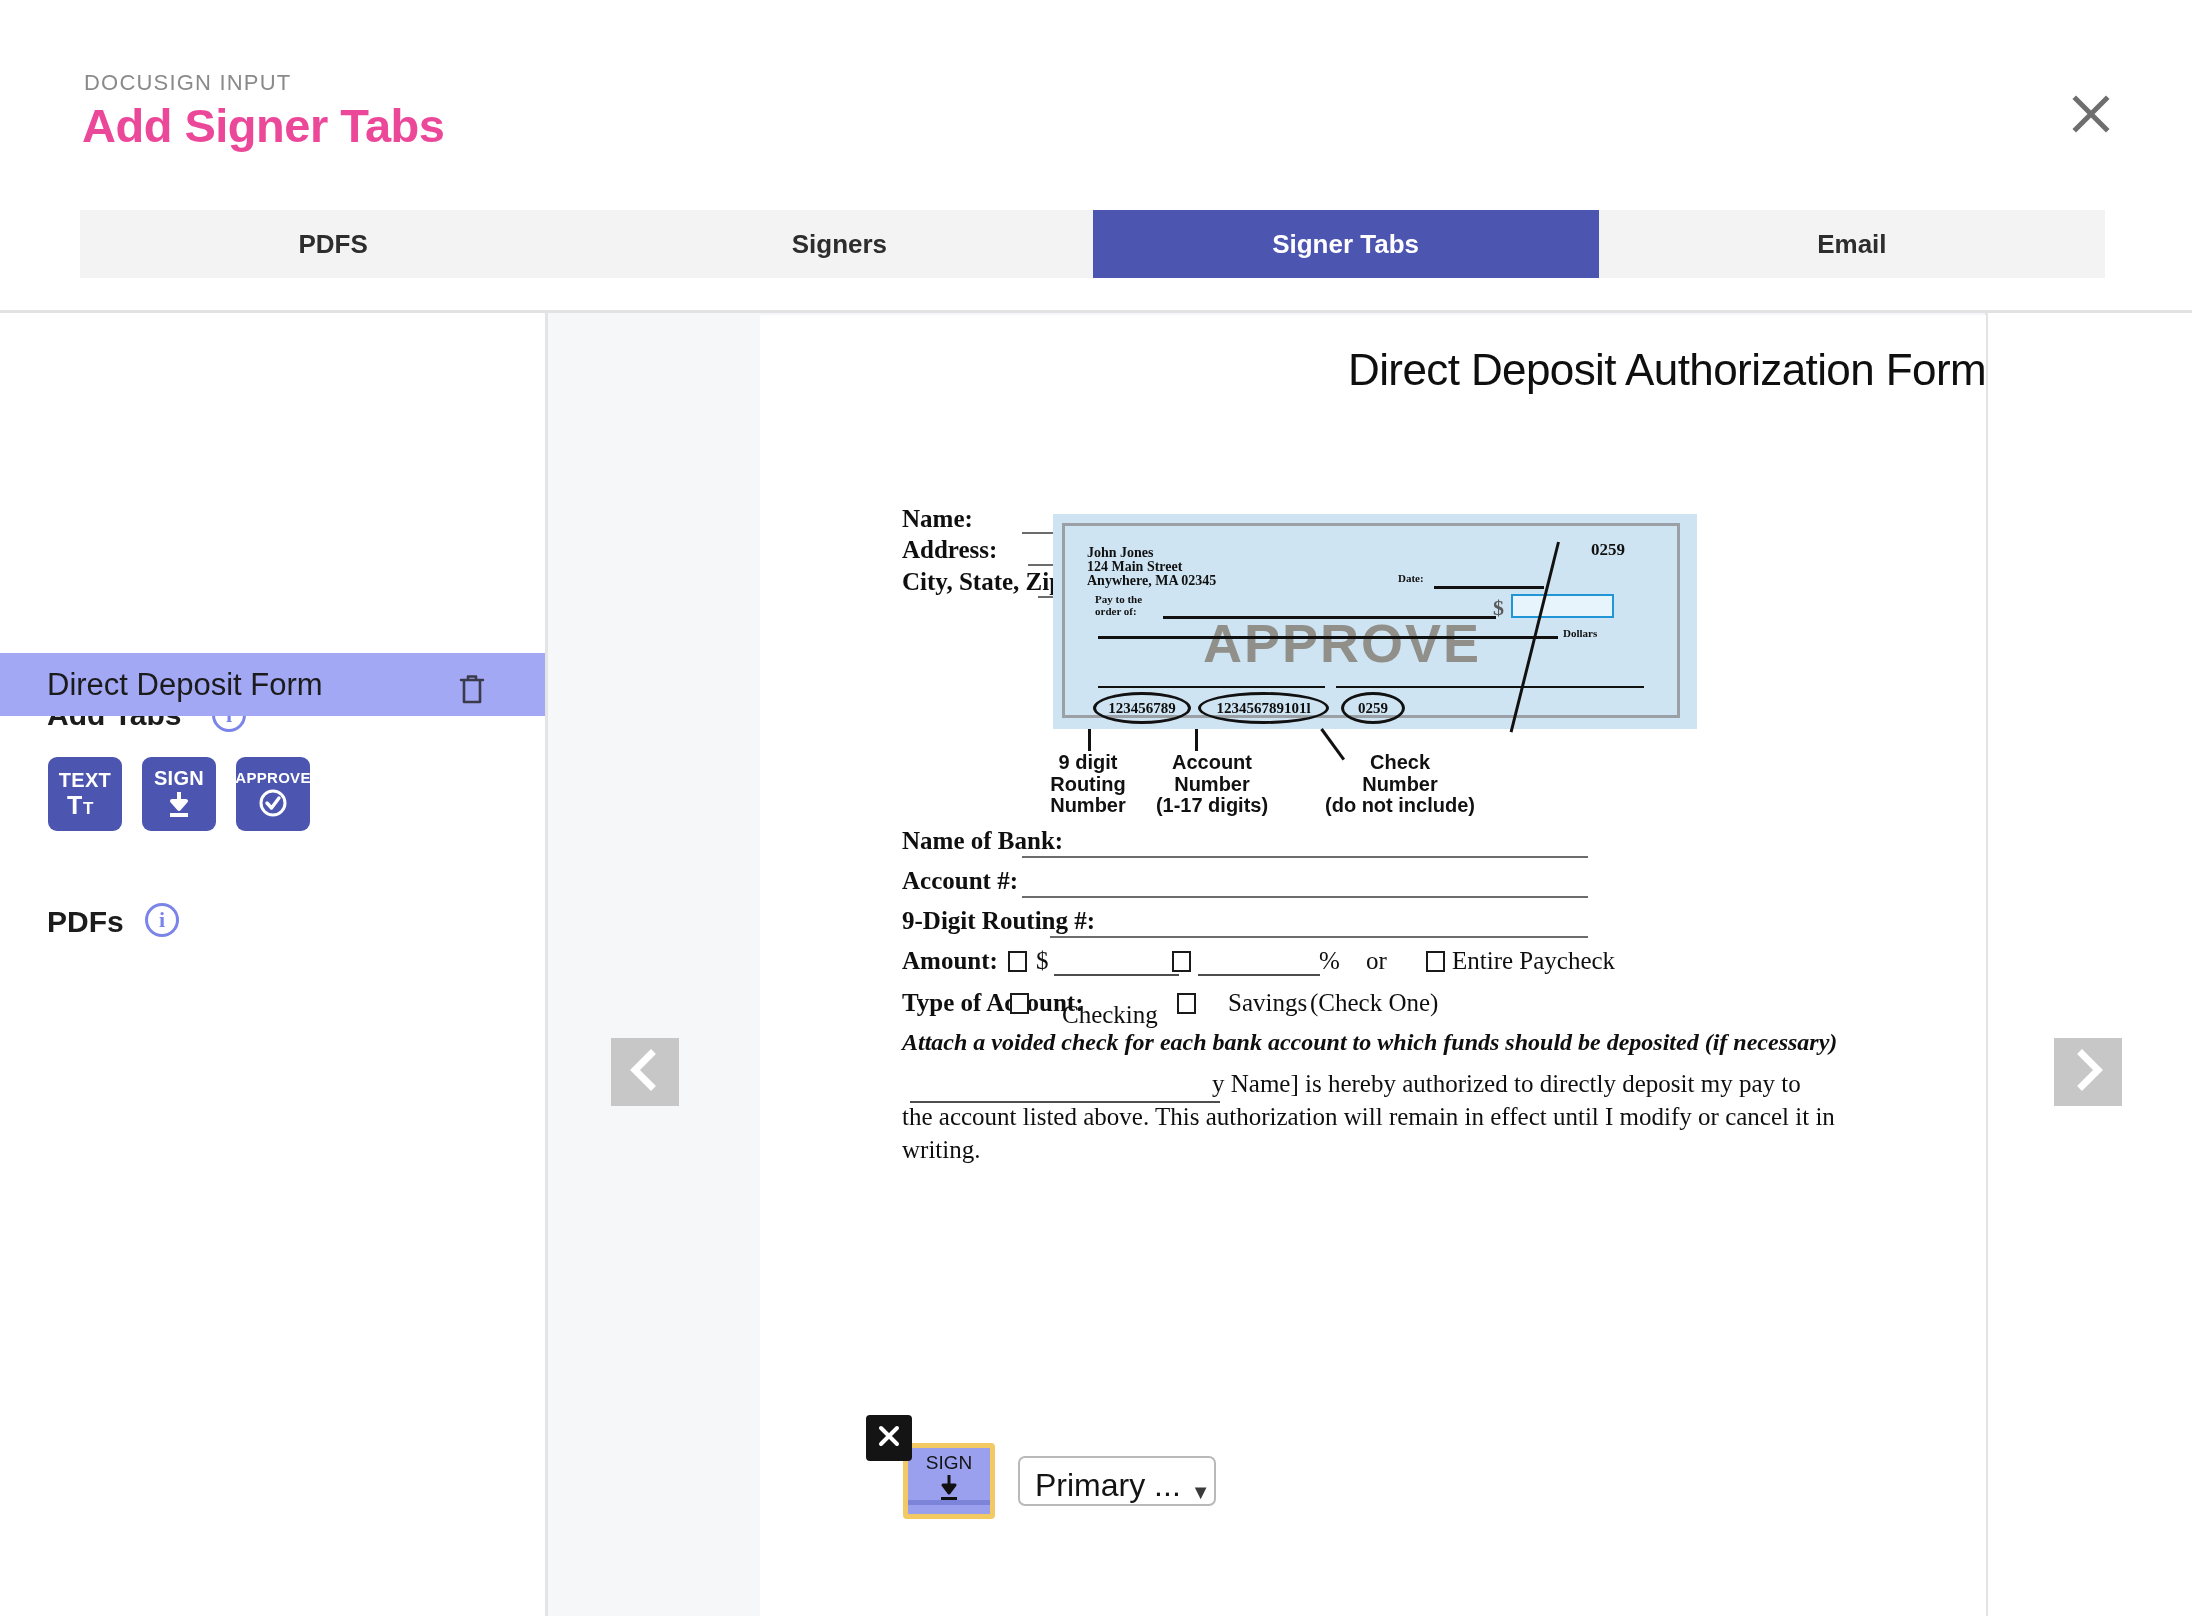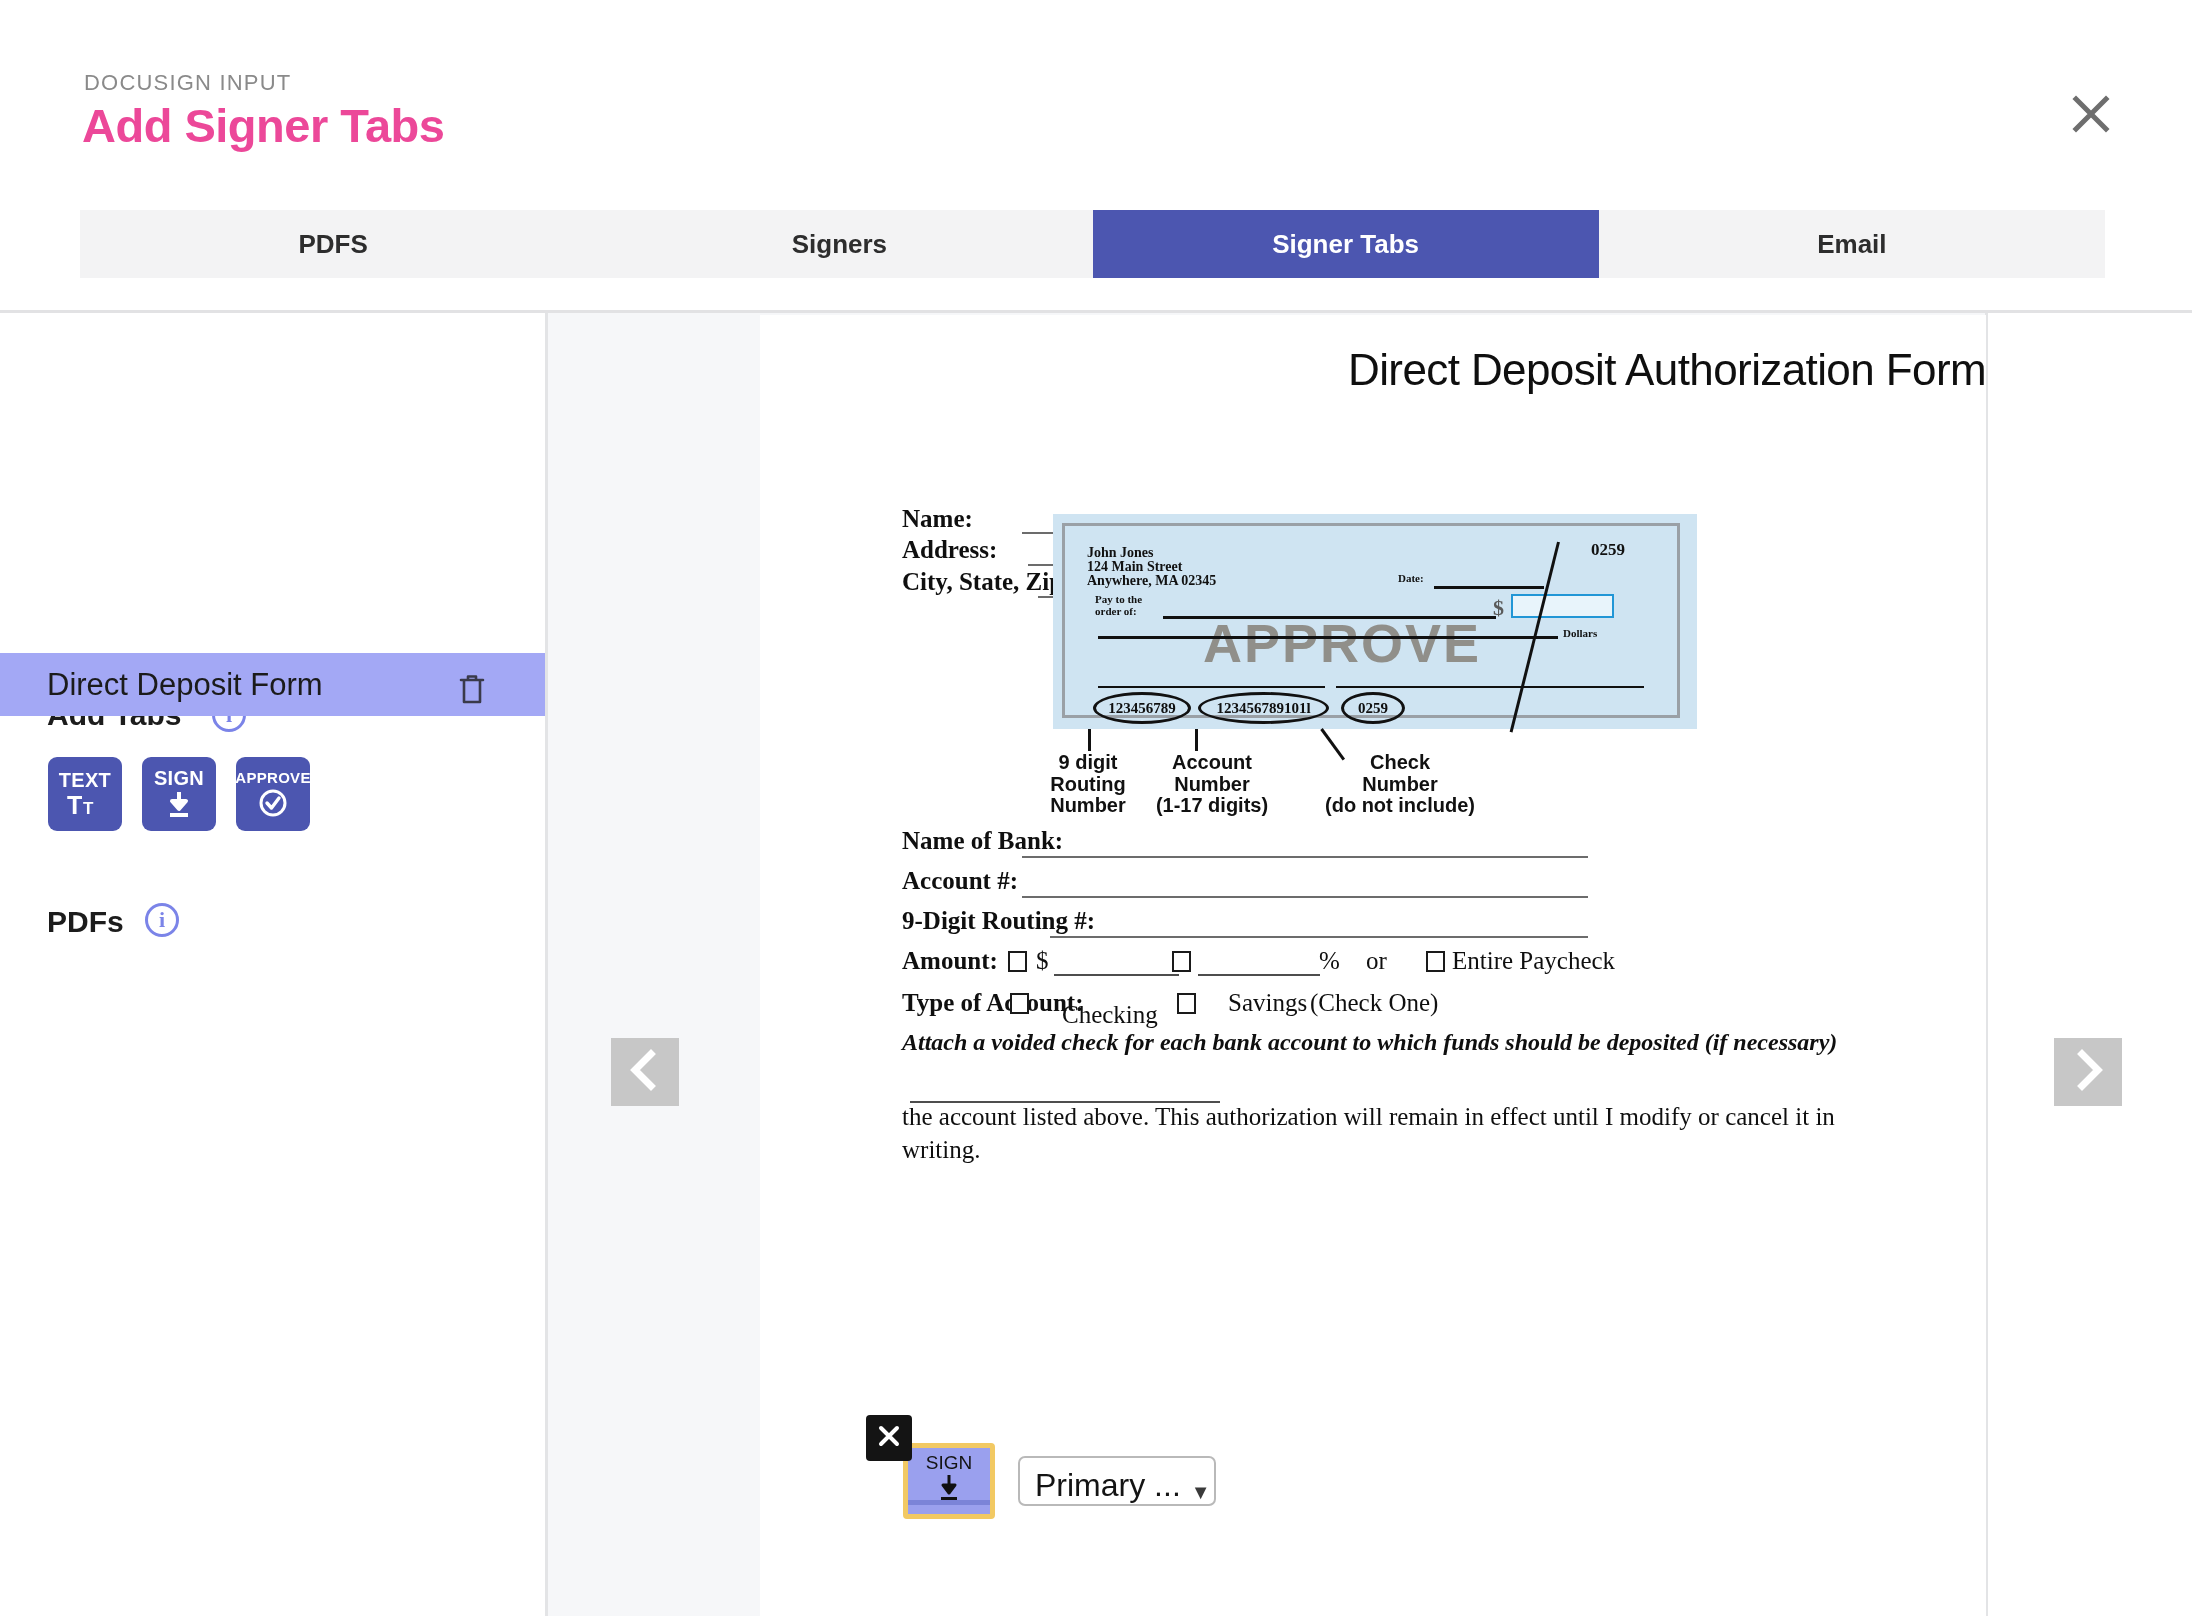--- a/index.html
+++ b/index.html
@@ -244,20 +244,21 @@
 
   <div class="fl" style="left:142px;top:674px;">Type of Account:</div>
   <div class="cbx" style="left:250px;top:678px;"></div>
   <div class="lbl" style="left:302px;top:674px;margin-top:12px;">Checking</div>
   <div class="cbx" style="left:417px;top:678px;"></div>
   <div class="lbl" style="left:468px;top:674px;">Savings</div>
   <div class="lbl" style="left:550px;top:674px;">(Check One)</div>
 
   <div class="italic-note" style="left:142px;top:714px;width:1070px;">Attach a voided check for each bank account to which funds should be deposited (if necessary)</div>
   <div class="blank" style="left:150px;top:786px;width:310px;"></div>
+  <div class="body-txt" style="left:452px;top:752px;width:770px;">y Name] is hereby authorized to directly deposit my pay to</div>
   <div class="body-txt" style="left:142px;top:785px;width:1080px;">the account listed above. This authorization will remain in effect until I modify or cancel it in</div>
   <div class="body-txt" style="left:142px;top:818px;">writing.</div>
  </div>
 </div>
 
 <div class="navbtn navprev">
   <span>
     <svg width="40" height="44" viewBox="0 0 40 44">
         <path d="M26 6 L10 22 L26 38" stroke="#ffffff" stroke-width="7" fill="none" stroke-linecap="square" stroke-linejoin="miter"></path>
       </svg>

